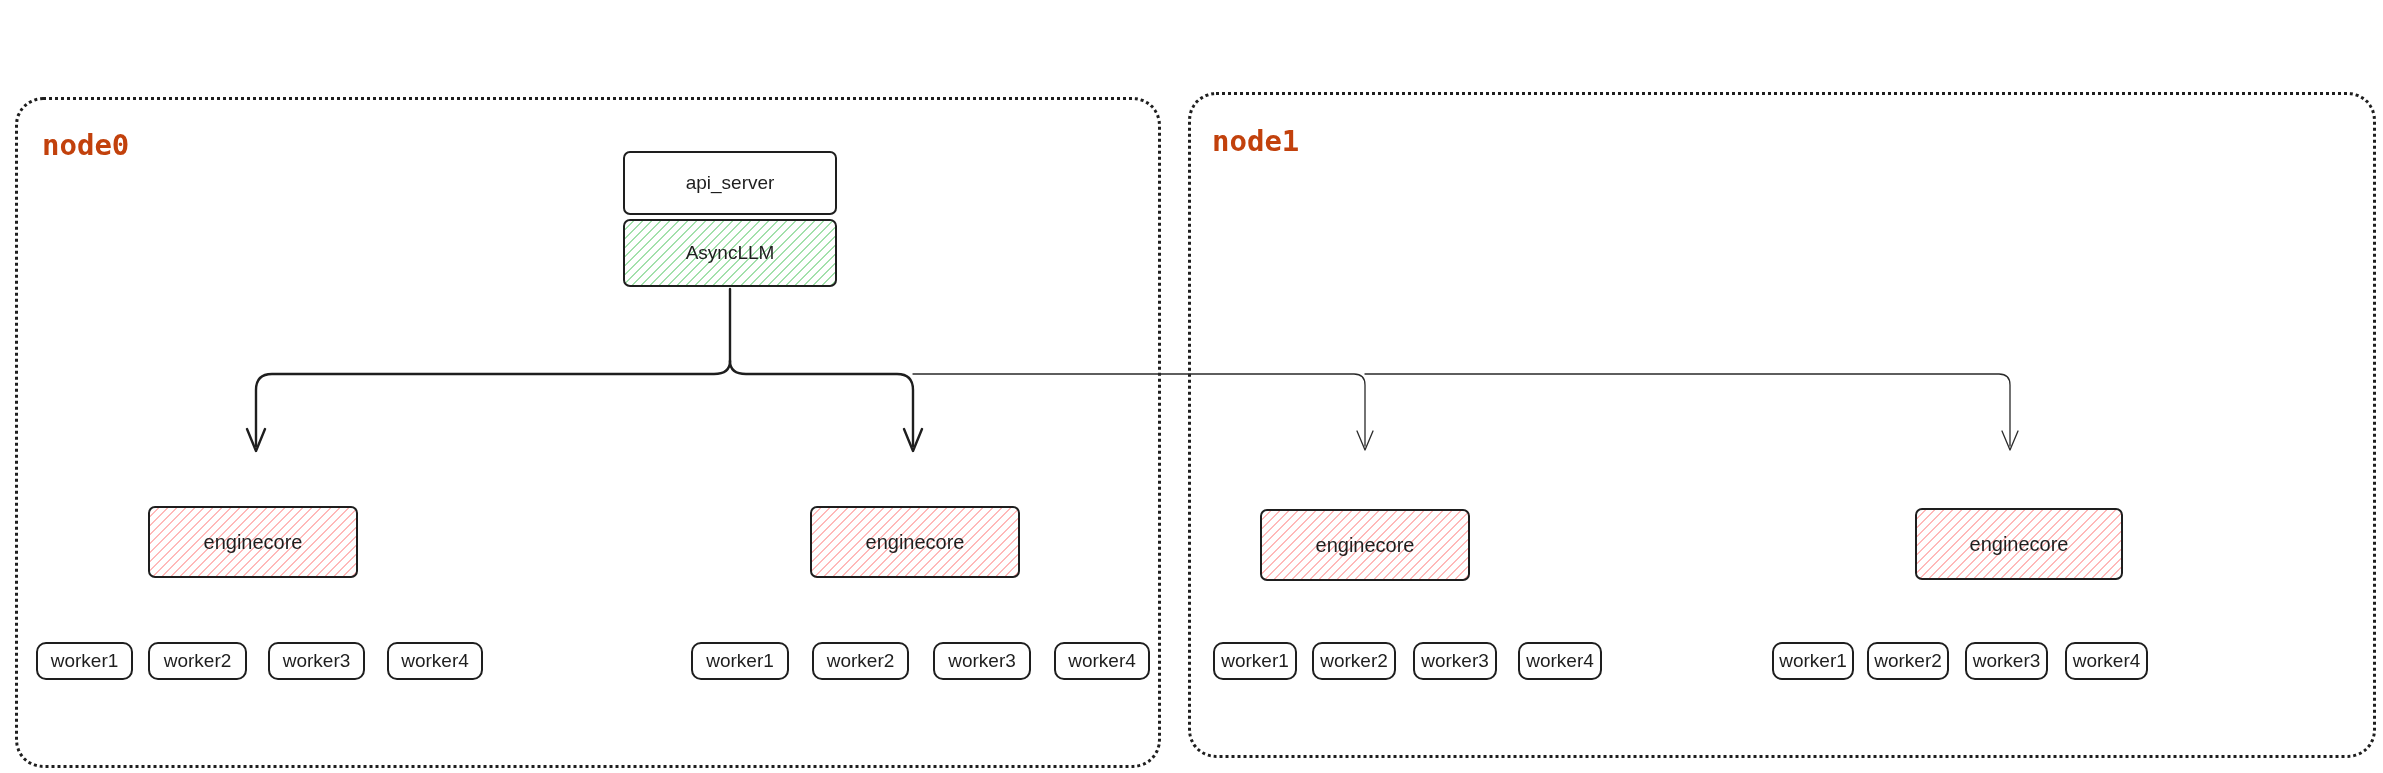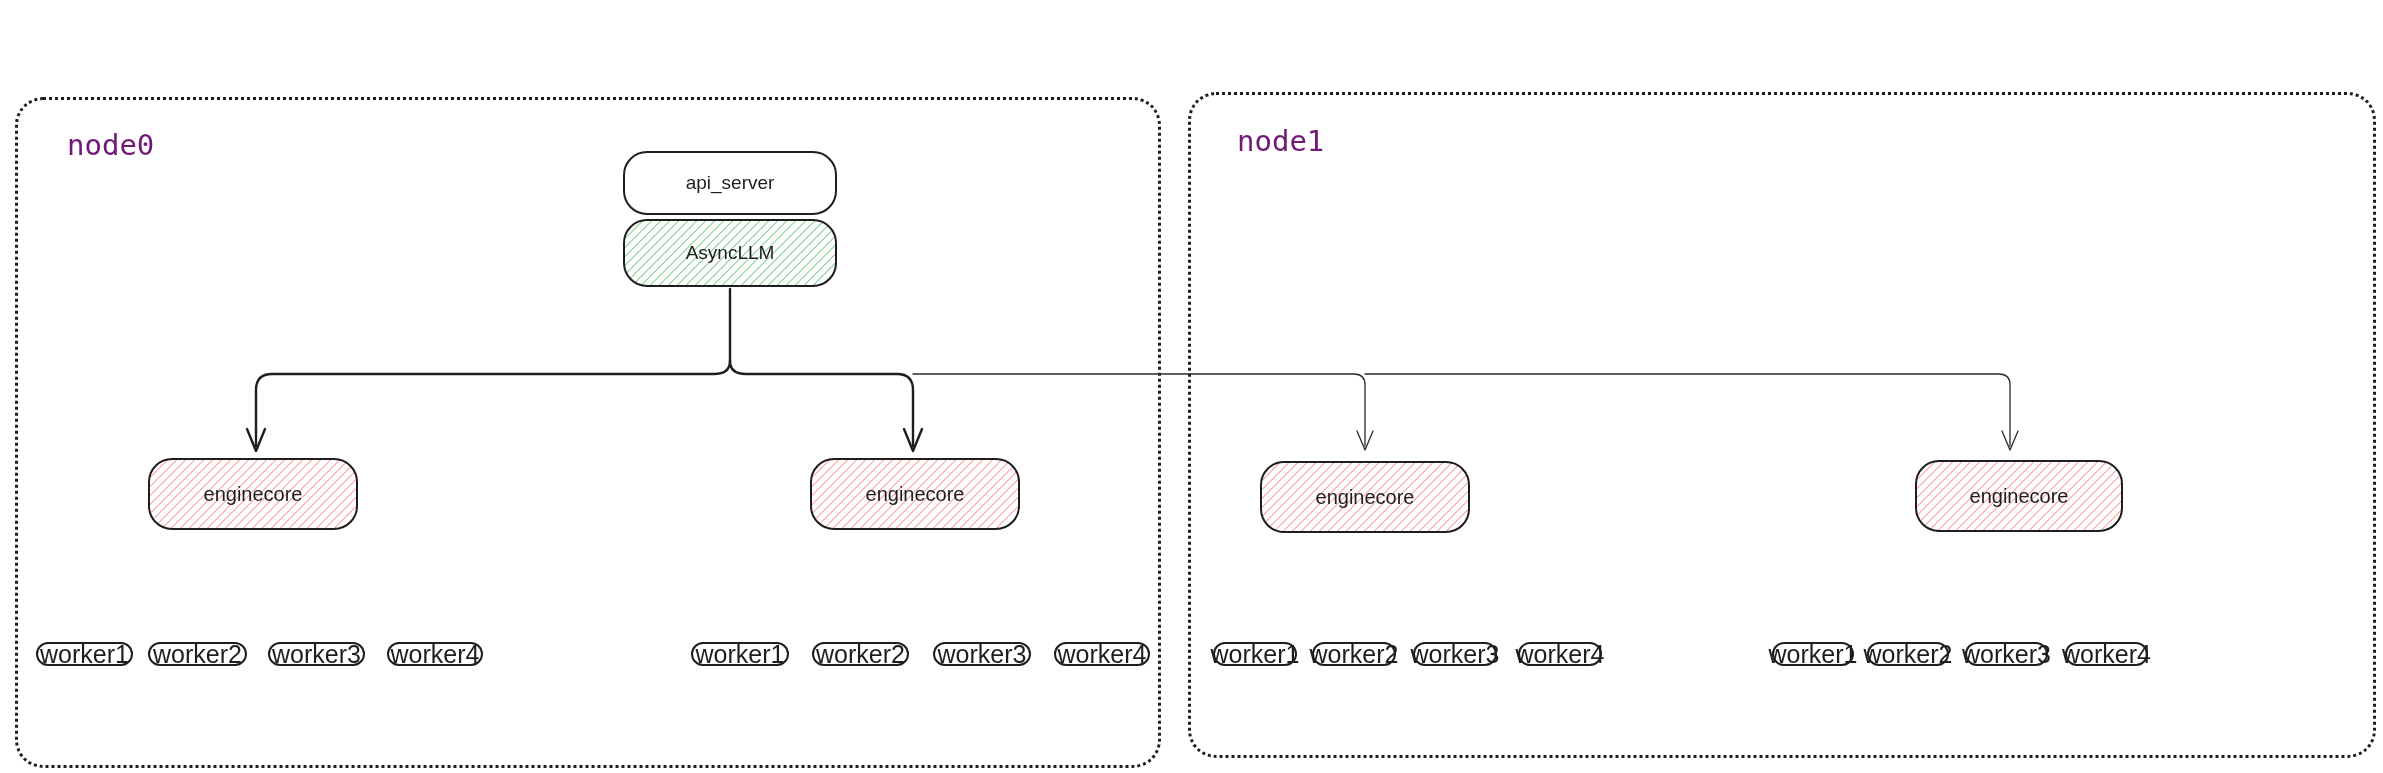--- a/index.html
+++ b/index.html
@@ -19,50 +19,50 @@
   }
   .node{
     position:absolute;
     border:3px dotted #1e1e1e;
     border-radius:28px;
     background:transparent;
   }
   .node-label{
     position:absolute;
     font-family:"DejaVu Sans Mono", monospace;
-    font-size:29px;font-weight:400;color:#701a75;margin-left:25px;
+    font-size:29px;font-weight:700;color:#c2410c;
   }
   .box{
     position:absolute;
     border:2px solid #1e1e1e;
-    border-radius:24px;
+    border-radius:7px;
     background:#ffffff;
     display:flex;align-items:center;justify-content:center;
     font-size:19px;color:#1e1e1e;
     box-sizing:border-box;
   }
   .hatch-green{
     background-color:#ffffff;
     background-image:repeating-linear-gradient(135deg,
       rgba(87,199,102,0) 0px, rgba(87,199,102,0) 5px,
       rgba(87,199,102,0.55) 5px, rgba(87,199,102,0.55) 6.4px);
   }
   .hatch-red{
     background-color:#ffffff;
     background-image:repeating-linear-gradient(135deg,
       rgba(255,115,115,0) 0px, rgba(255,115,115,0) 5px,
       rgba(255,115,115,0.50) 5px, rgba(255,115,115,0.50) 6.4px);
   }
-  .engine{font-size:20px;}
+  .engine{font-size:20px;margin-top:48px;}
   .worker{
-    position:absolute;top:642px;height:24px;
-    border:2px solid #1e1e1e;border-radius:16px;
+    position:absolute;top:642px;height:38px;
+    border:2px solid #1e1e1e;border-radius:10px;
     background:#ffffff;
     display:flex;align-items:center;justify-content:center;
-    font-size:25px;color:#1e1e1e;
+    font-size:19px;color:#1e1e1e;
     box-sizing:border-box;
   }
   svg.connectors{position:absolute;left:0;top:0;pointer-events:none;}
   .conn-thick{stroke:#1e1e1e;stroke-width:2.4;fill:none;stroke-linecap:round;stroke-linejoin:round;}
   .conn-thin{stroke:#2a2a2a;stroke-width:1.3;fill:none;stroke-linecap:round;stroke-linejoin:round;}
 </style>
 </head>
 <body>
 
 <div class="canvas">

